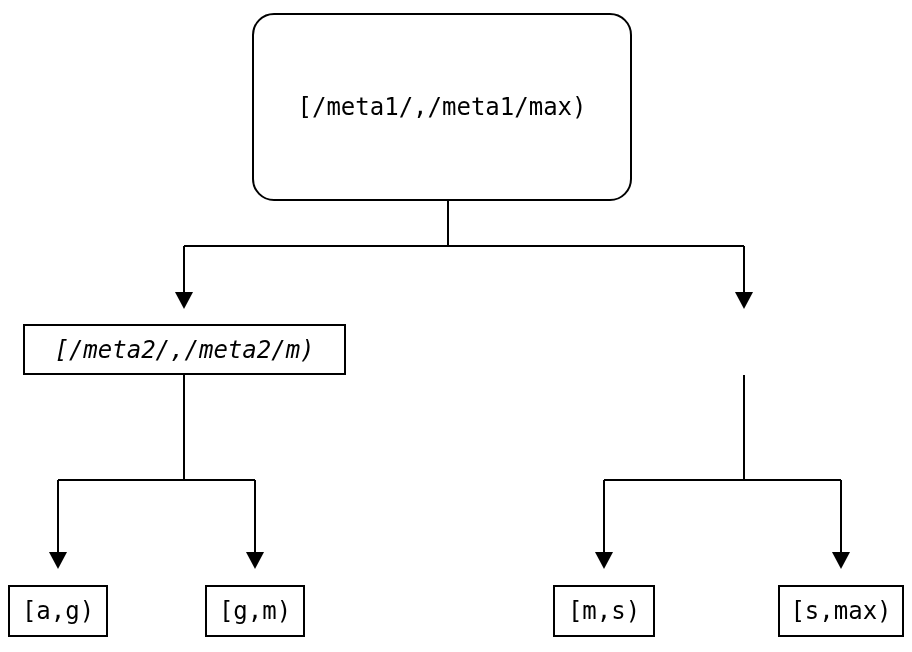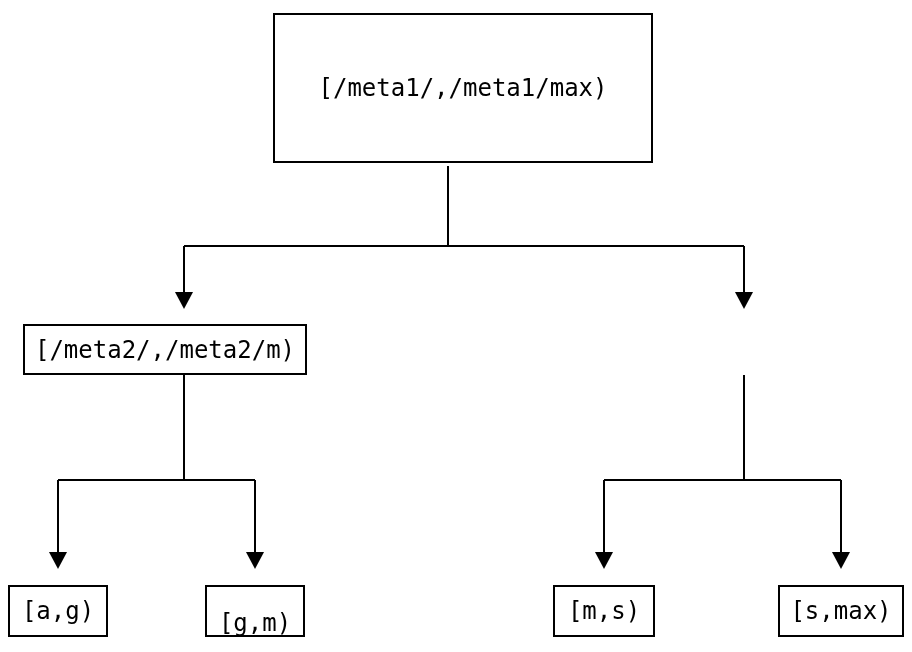--- a/index.html
+++ b/index.html
@@ -28,25 +28,25 @@
     border: 2px solid #000000;
     background: #ffffff;
     display: flex;
     align-items: center;
     justify-content: center;
     color: #000000;
     font-size: 24px;
     line-height: 1;
     white-space: pre;
   }
-  .node-root   { left: 273px; top: 13px;  width: 380px; height: 150px; }
-  .node-mid-l  { left: 23px;  top: 324px; width: 284px; height: 51px; }
+  .node-root   { left: 252px; top: 13px;  width: 380px; height: 188px; border-radius: 22px; }
+  .node-mid-l  { left: 23px;  top: 324px; width: 323px; height: 51px; font-style: italic; }
   .node-mid-r  { left: 582px; top: 324px; width: 323px; height: 51px; }
   .node-leaf-1 { left: 8px;   top: 585px; width: 100px; height: 52px; }
-  .node-leaf-2 { left: 205px; top: 585px; width: 100px; height: 52px; align-items: flex-end; }
+  .node-leaf-2 { left: 205px; top: 585px; width: 100px; height: 52px; }
   .node-leaf-3 { left: 553px; top: 585px; width: 102px; height: 52px; }
   .node-leaf-4 { left: 778px; top: 585px; width: 126px; height: 52px; }
 </style>
 </head>
 <body>
 
 <div class="canvas">
 
   <svg class="connectors" viewBox="0 0 912 652" xmlns="http://www.w3.org/2000/svg">
     <g stroke="#000000" stroke-width="2" fill="none">

